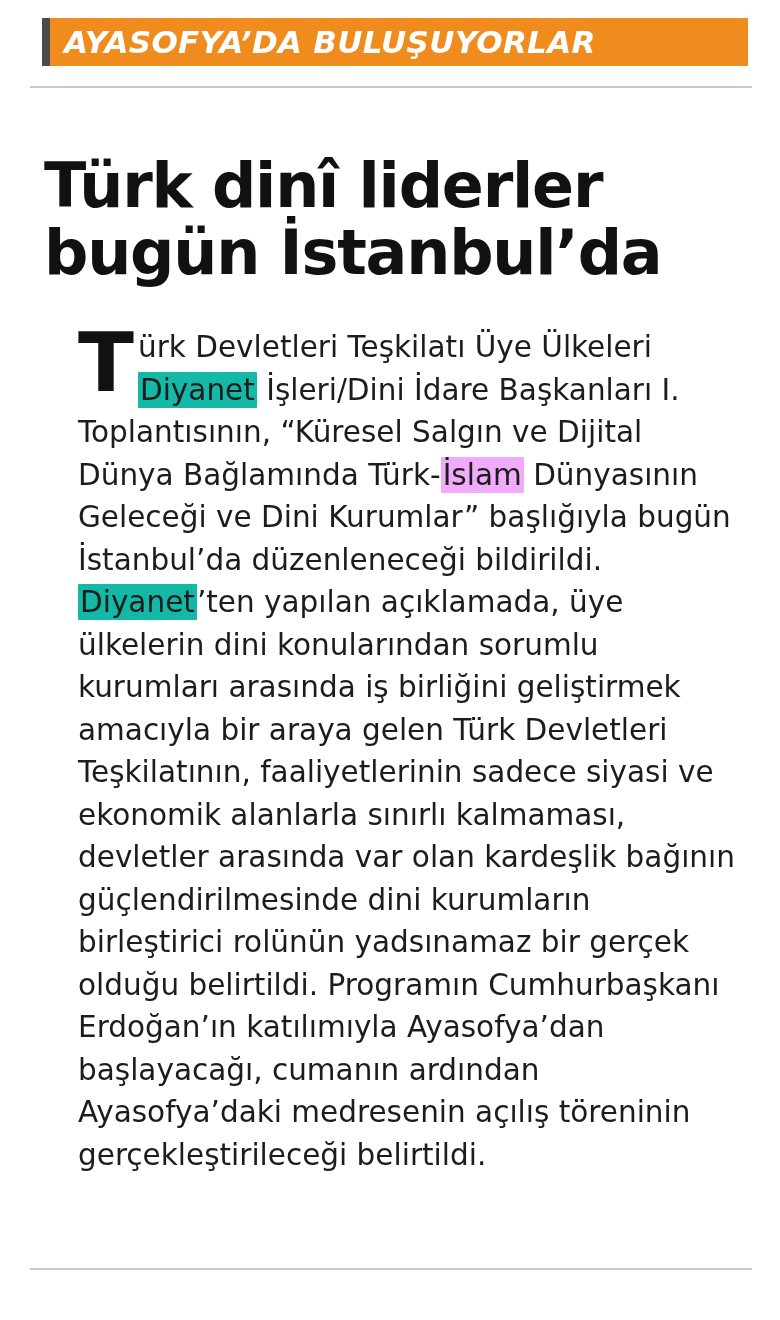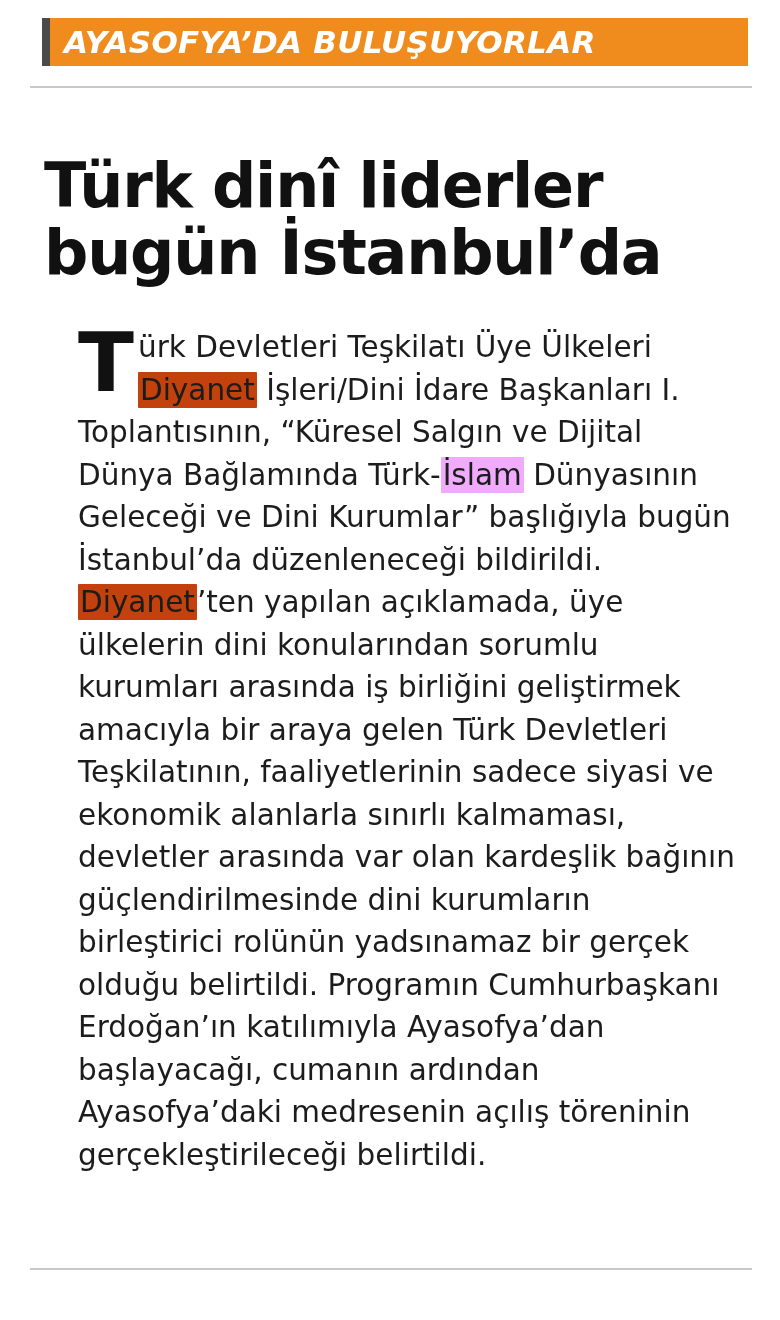--- a/index.html
+++ b/index.html
@@ -101,21 +101,21 @@
     float: left;
     font-family: "DejaVu Sans", sans-serif;
     font-weight: bold;
     font-size: 82px;
     line-height: 66px;
     padding: 2px 4px 0 0;
     margin-top: 2px;
     color: #111111;
   }
   .hl-green {
-    background: #c2410c;
+    background: #14b8a6;
     padding: 1px 2px;
     border-radius: 1px;
   }
   .hl-blue {
     background: #f0abfc;
     padding: 1px 2px;
     border-radius: 1px;
   }
 
   

